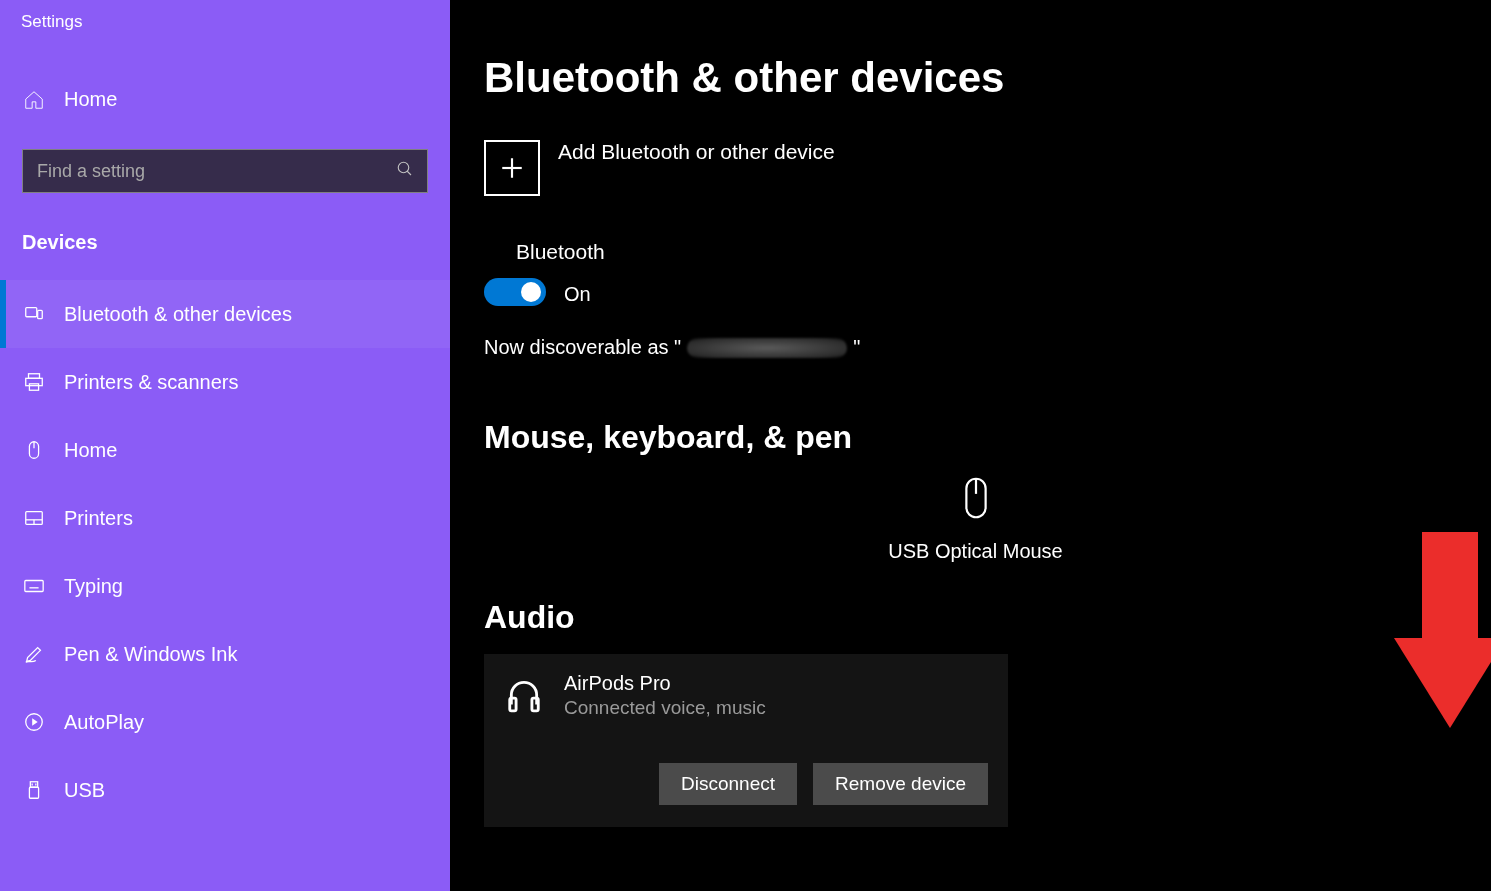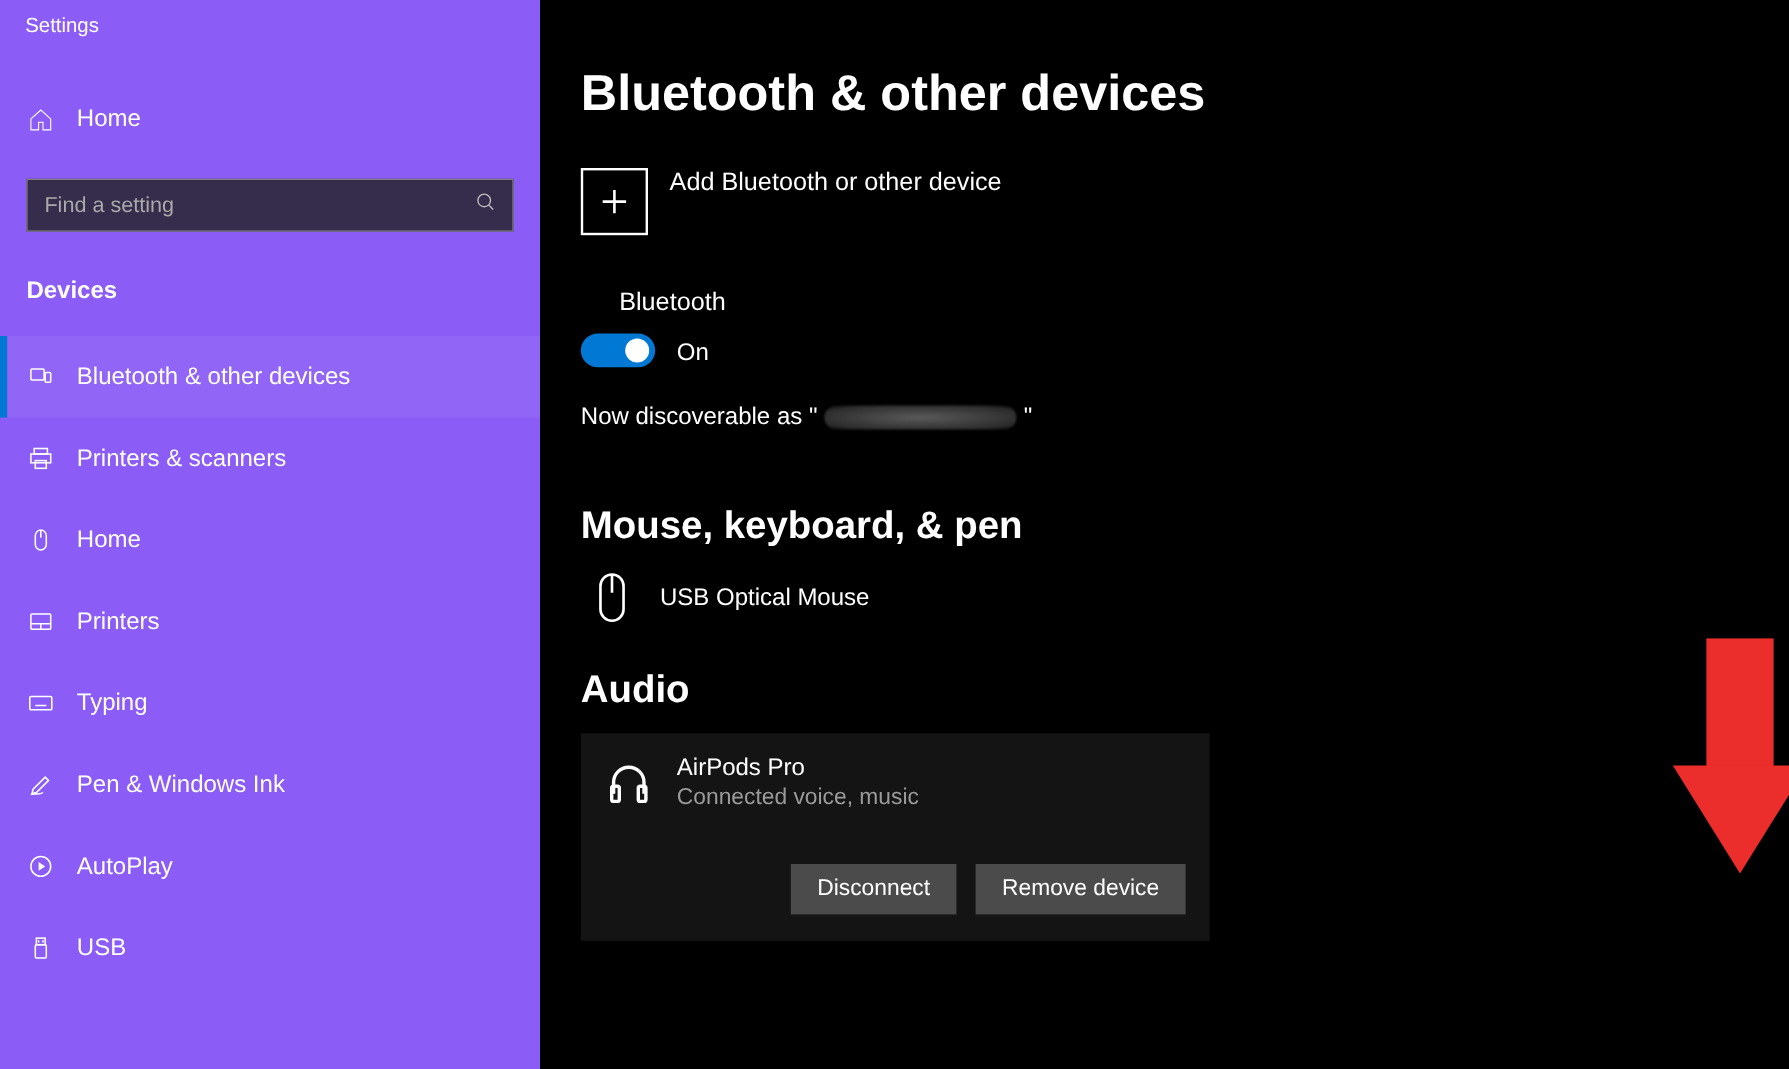--- a/index.html
+++ b/index.html
@@ -105,21 +105,21 @@
   .discover-line { font-size: 20px; display:flex; align-items:center; gap:4px; margin-bottom: 60px; }
   .smudge {
     display:inline-block; width: 160px; height: 20px;
     background: radial-gradient(ellipse at center, #5a5a5a 0%, #2a2a2a 80%, transparent 100%);
     border-radius: 10px; filter: blur(1px);
     margin: 0 2px;
   }
 
   .section-title { font-size: 32px; font-weight: 600; margin-bottom: 18px; }
 
-  .device-row { display:flex; align-items:center; gap: 20px; padding: 2px 0 36px 6px; }
+  .device-row { display:flex; align-items:center; gap: 20px; padding: 2px 0 36px 6px; flex-direction: column; }
   .device-row .iconwrap { width: 40px; display:flex; justify-content:center; }
   .device-row svg { width: 34px; height: 44px; stroke:#ffffff; fill:none; stroke-width:1.6; }
   .device-name { font-size: 20px; }
 
   .audio-card {
     background: #141414; width: 524px; padding: 18px 20px 22px 20px;
     position: relative;
   }
   .audio-head { display:flex; align-items:flex-start; gap:20px; }
   .audio-head .iconwrap { width: 40px; display:flex; justify-content:center; padding-top:4px; }

